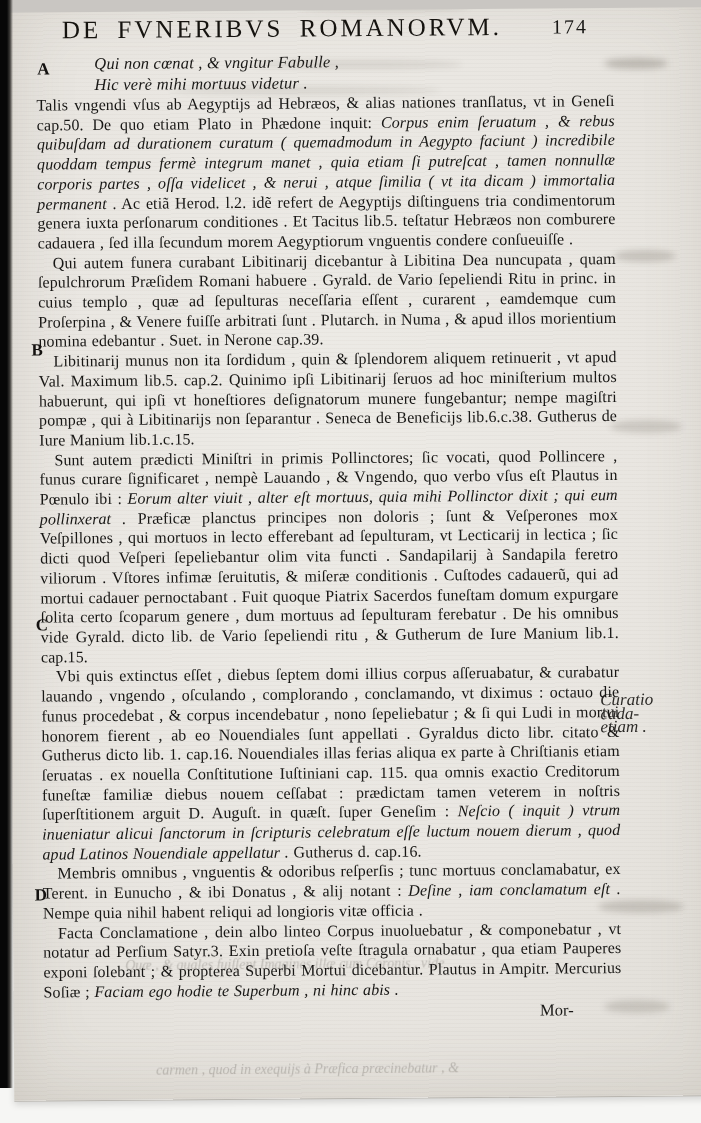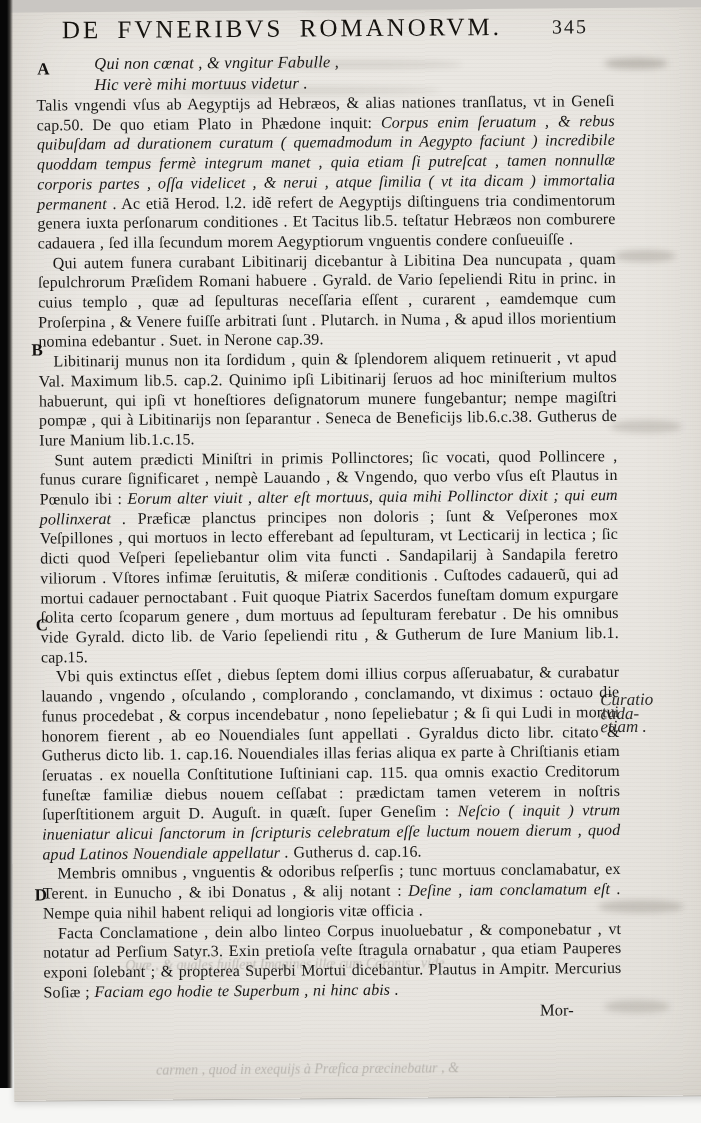--- a/index.html
+++ b/index.html
@@ -84,21 +84,21 @@
     <span>Curatio cada-</span><br>
     <span>etiam .</span>
   </div>
 
   <div class="ghost g1">Quæ , &amp; quales fuiſſent Imagines illæ cum Coronis , vide</div>
   <div class="ghost g2">carmen , quod in exequijs à Præfica præcinebatur , &amp;</div>
 
   <div class="column">
     <div class="header-row">
       <span class="header-title">DE FVNERIBVS ROMANORVM.</span>
-      <span class="page-num">345</span>
+      <span class="page-num">174</span>
     </div>
 
     <div class="verse">
       <div>Qui non cœnat , &amp; vngitur Fabulle ,</div>
       <div>Hic verè mihi mortuus videtur .</div>
     </div>
 
     <div>
         <p class="body"><span>Talis vngendi vſus ab Aegyptijs ad Hebræos, &amp; alias nationes tranſlatus, vt in Geneſi cap.50. De quo etiam Plato in Phædone inquit: </span><span class="it">Corpus enim ſeruatum , &amp; rebus quibuſdam ad durationem curatum ( quemadmodum in Aegypto faciunt ) incredibile quoddam tempus fermè integrum manet , quia etiam ſi putreſcat , tamen nonnullæ corporis partes , oſſa videlicet , &amp; nerui , atque ſimilia ( vt ita dicam ) immortalia permanent</span><span> . Ac etiã Herod. l.2. idẽ refert de Aegyptijs diſtinguens tria condimentorum genera iuxta perſonarum conditiones . Et Tacitus lib.5. teſtatur Hebræos non comburere cadauera , ſed illa ſecundum morem Aegyptiorum vnguentis condere conſueuiſſe .</span></p>
         <p class="body indent"><span>Qui autem funera curabant Libitinarij dicebantur à Libitina Dea nuncupata , quam ſepulchrorum Præſidem Romani habuere . Gyrald. de Vario ſepeliendi Ritu in princ. in cuius templo , quæ ad ſepulturas neceſſaria eſſent , curarent , eamdemque cum Proſerpina , &amp; Venere fuiſſe arbitrati ſunt . Plutarch. in Numa , &amp; apud illos morientium nomina edebantur . Suet. in Nerone cap.39.</span></p>

